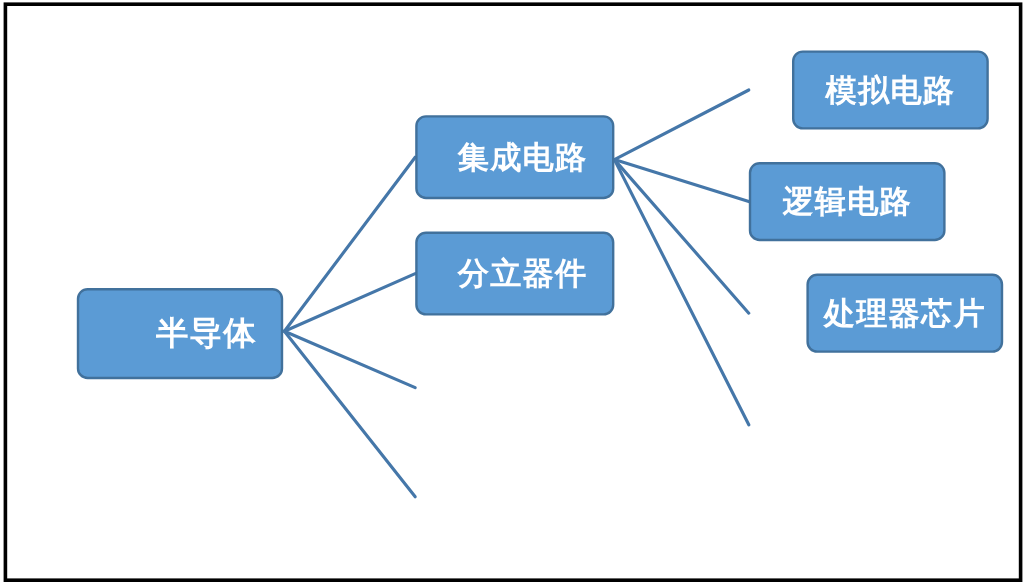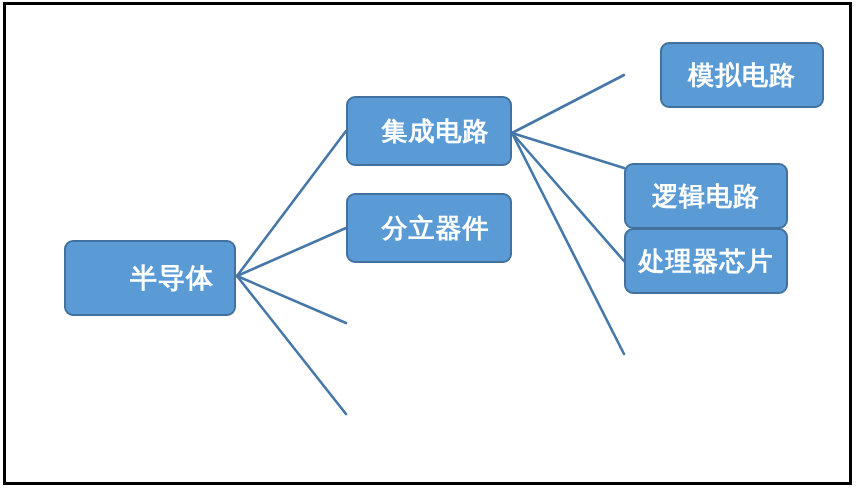--- a/index.html
+++ b/index.html
@@ -43,22 +43,22 @@
     box-sizing: border-box;
   }
   .root-node  { left: 64px;  top: 240px; width: 172px; height: 76px; font-size: 27px; padding-left: 44px; }
   .l2-node    { left: 346px; width: 166px; height: 70px; padding-left: 13px; }
   .l3-node    { left: 624px; width: 164px; height: 66px; }
   .l2-0 { top: 96px;  }
   .l2-1 { top: 193px; }
   .l2-2 { top: 288px; }
   .l2-3 { top: 380px; }
   .l3-0 { top: 42px; margin-left: 36px;  }
-  .l3-1 { top: 135px; margin-top: 28px; }
-  .l3-2 { top: 228px; }
+  .l3-1 { top: 135px; }
+  .l3-2 { top: 228px; margin-left: 48px; }
   .l3-3 { top: 322px; }
 </style>
 </head>
 <body>
 
 <div class="canvas">
 
   <svg class="connectors" viewBox="0 0 856 488" xmlns="http://www.w3.org/2000/svg">
 
     <line class="connector-line" x1="237" y1="276" x2="346" y2="131"></line>

